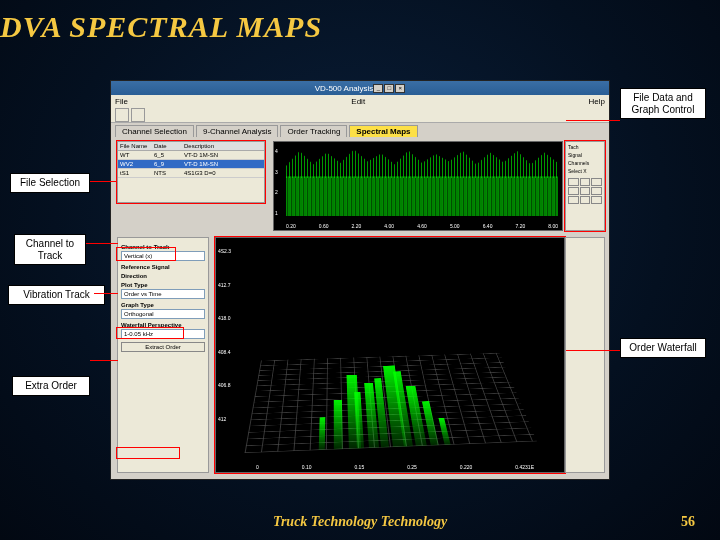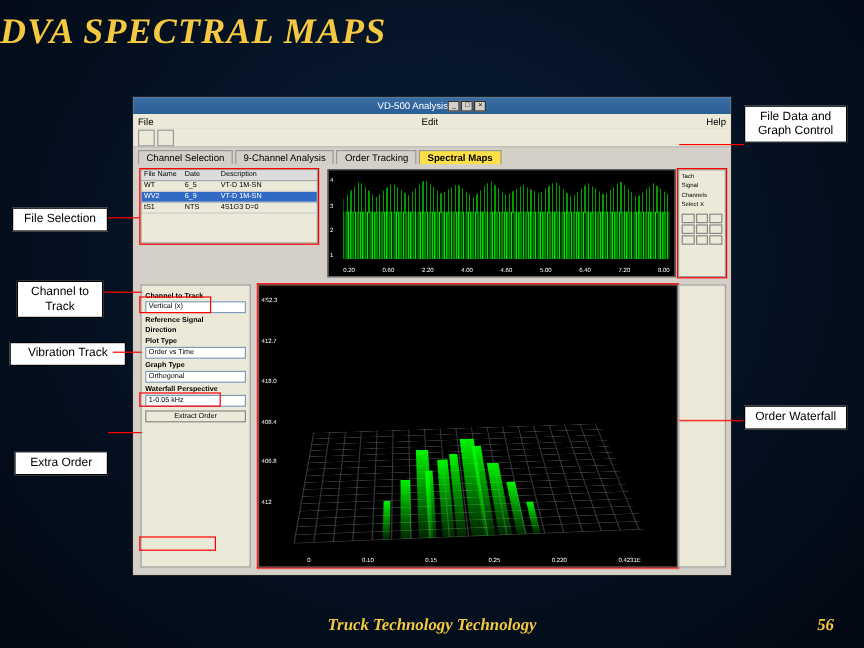--- a/index.html
+++ b/index.html
@@ -15,21 +15,21 @@
     font-size: 30px; font-style: italic; font-weight: bold;
     letter-spacing: 1px;
   }
   .footer-left {
     position: absolute; bottom: 10px; left: 0; right: 0;
     text-align: center; color: #f5c842;
     font-size: 14px; font-style: italic; font-weight: bold;
   }
   .footer-right {
     position: absolute; bottom: 10px; right: 25px;
-    color: #f5c842; font-size: 14px; font-style: italic; font-weight: bold;
+    color: #f5c842; font-size: 14px; font-weight: bold;
   }
 
   
   .app-window {
     position: absolute; left: 110px; top: 80px;
     width: 500px; height: 400px;
     background: #d4d0c8;
     border: 1px solid #222;
   }
   .titlebar {

